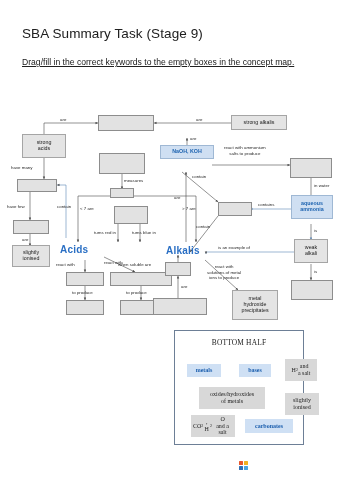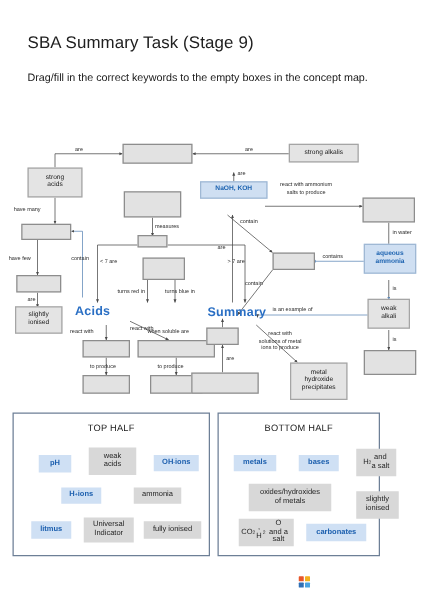--- a/index.html
+++ b/index.html
@@ -12,21 +12,21 @@
   }
   .page{position:relative;width:341px;height:480px;}
 
   
   .title{
     position:absolute;left:22px;top:26px;
     font-size:13.5px;font-weight:400;letter-spacing:.1px;color:#202020;
   }
   .instr{
     position:absolute;left:22px;top:56px;width:290px;
-    font-size:8.6px;line-height:12.5px;color:#202020;
+    font-size:8.6px;line-height:12.5px;color:#202020;text-decoration:underline;
   }
 
   
   .map{position:absolute;left:0;top:112px;width:341px;height:212px;}
   .map svg{position:absolute;left:0;top:0;}
 
   .node{
     position:absolute;box-sizing:border-box;
     display:flex;align-items:center;justify-content:center;
     text-align:center;line-height:1.12;
@@ -198,21 +198,21 @@
 
     <div class="node blank" style="left:153px;top:186px;width:54px;height:17px;"></div>
 
     <div class="node blank" style="left:218px;top:90px;width:34px;height:14px;"></div>
 
     <div class="node blank" style="left:290px;top:46px;width:42px;height:20px;"></div>
 
     <div class="node blank" style="left:291px;top:168px;width:42px;height:20px;"></div>
 
     <div class="bigtext" style="left:60px;top:132px;">Acids</div>
-    <div class="bigtext" style="left:166px;top:133px;">Summary</div>
+    <div class="bigtext" style="left:166px;top:133px;">Alkalis</div>
 
     <div class="lbl" style="left:60px;top:5px;">are</div>
     <div class="lbl" style="left:196px;top:5px;">are</div>
     <div class="lbl" style="left:11px;top:53px;">have many</div>
     <div class="lbl" style="left:7px;top:92px;">have few</div>
     <div class="lbl" style="left:57px;top:92px;">contain</div>
     <div class="lbl" style="left:22px;top:125px;">are</div>
     <div class="lbl" style="left:124px;top:66px;">measures</div>
     <div class="lbl" style="left:80px;top:94px;">&lt; 7 are</div>
     <div class="lbl" style="left:182px;top:94px;">&gt; 7 are</div>
@@ -230,34 +230,22 @@
     <div class="lbl" style="left:196px;top:112px;">contain</div>
     <div class="lbl" style="left:258px;top:90px;">contains</div>
     <div class="lbl ctr" style="left:224px;top:33px;">react with ammonium<br>salts to produce</div>
     <div class="lbl" style="left:314px;top:71px;">in water</div>
     <div class="lbl" style="left:314px;top:116px;">is</div>
     <div class="lbl" style="left:314px;top:157px;">is</div>
     <div class="lbl" style="left:218px;top:133px;">is an example of</div>
     <div class="lbl ctr" style="left:207px;top:152px;">react with<br>solutions of metal<br>ions to produce</div>
   </div>
 
-  <div class="bank" style="left:10px;top:330px;width:158px;height:115px;">
-    <div class="bank-title">TOP HALF</div>
-
-    <div class="chip blue" style="left:20px;top:33px;width:26px;height:14px;">pH</div>
-    <div class="chip gray" style="left:60px;top:27px;width:38px;height:22px;">weak<br>acids</div>
-    <div class="chip blue" style="left:112px;top:33px;width:36px;height:13px;">OH<sup style="font-size:4px">-</sup> ions</div>
-    <div class="chip blue" style="left:38px;top:59px;width:32px;height:13px;">H<sup style="font-size:4px">+</sup> ions</div>
-    <div class="chip gray" style="left:96px;top:59px;width:38px;height:13px;">ammonia</div>
-    <div class="chip blue" style="left:14px;top:86px;width:32px;height:14px;">litmus</div>
-    <div class="chip gray" style="left:56px;top:83px;width:40px;height:20px;">Universal<br>Indicator</div>
-    <div class="chip gray" style="left:104px;top:86px;width:46px;height:14px;">fully ionised</div>
-  </div>
-
-  <div class="bank" style="left:174px;top:330px;width:130px;height:115px;">
+
+  <div class="bank" style="left:174px;top:330px;width:130px;height:115px;font-family:Liberation Serif, serif;">
     <div class="bank-title">BOTTOM HALF</div>
 
     <div class="chip blue" style="left:12px;top:33px;width:34px;height:13px;">metals</div>
     <div class="chip blue" style="left:64px;top:33px;width:32px;height:13px;">bases</div>
     <div class="chip gray" style="left:110px;top:28px;width:32px;height:22px;">H<sub style="font-size:4px">2</sub> and<br>a salt</div>
     <div class="chip gray" style="left:24px;top:56px;width:66px;height:22px;">oxides/hydroxides<br>of metals</div>
     <div class="chip gray" style="left:110px;top:62px;width:34px;height:22px;">slightly<br>ionised</div>
     <div class="chip gray" style="left:16px;top:84px;width:44px;height:22px;">CO<sub style="font-size:4px">2</sub>, H<sub style="font-size:4px">2</sub>O<br>and a salt</div>
     <div class="chip blue" style="left:70px;top:88px;width:48px;height:14px;">carbonates</div>
   </div>

